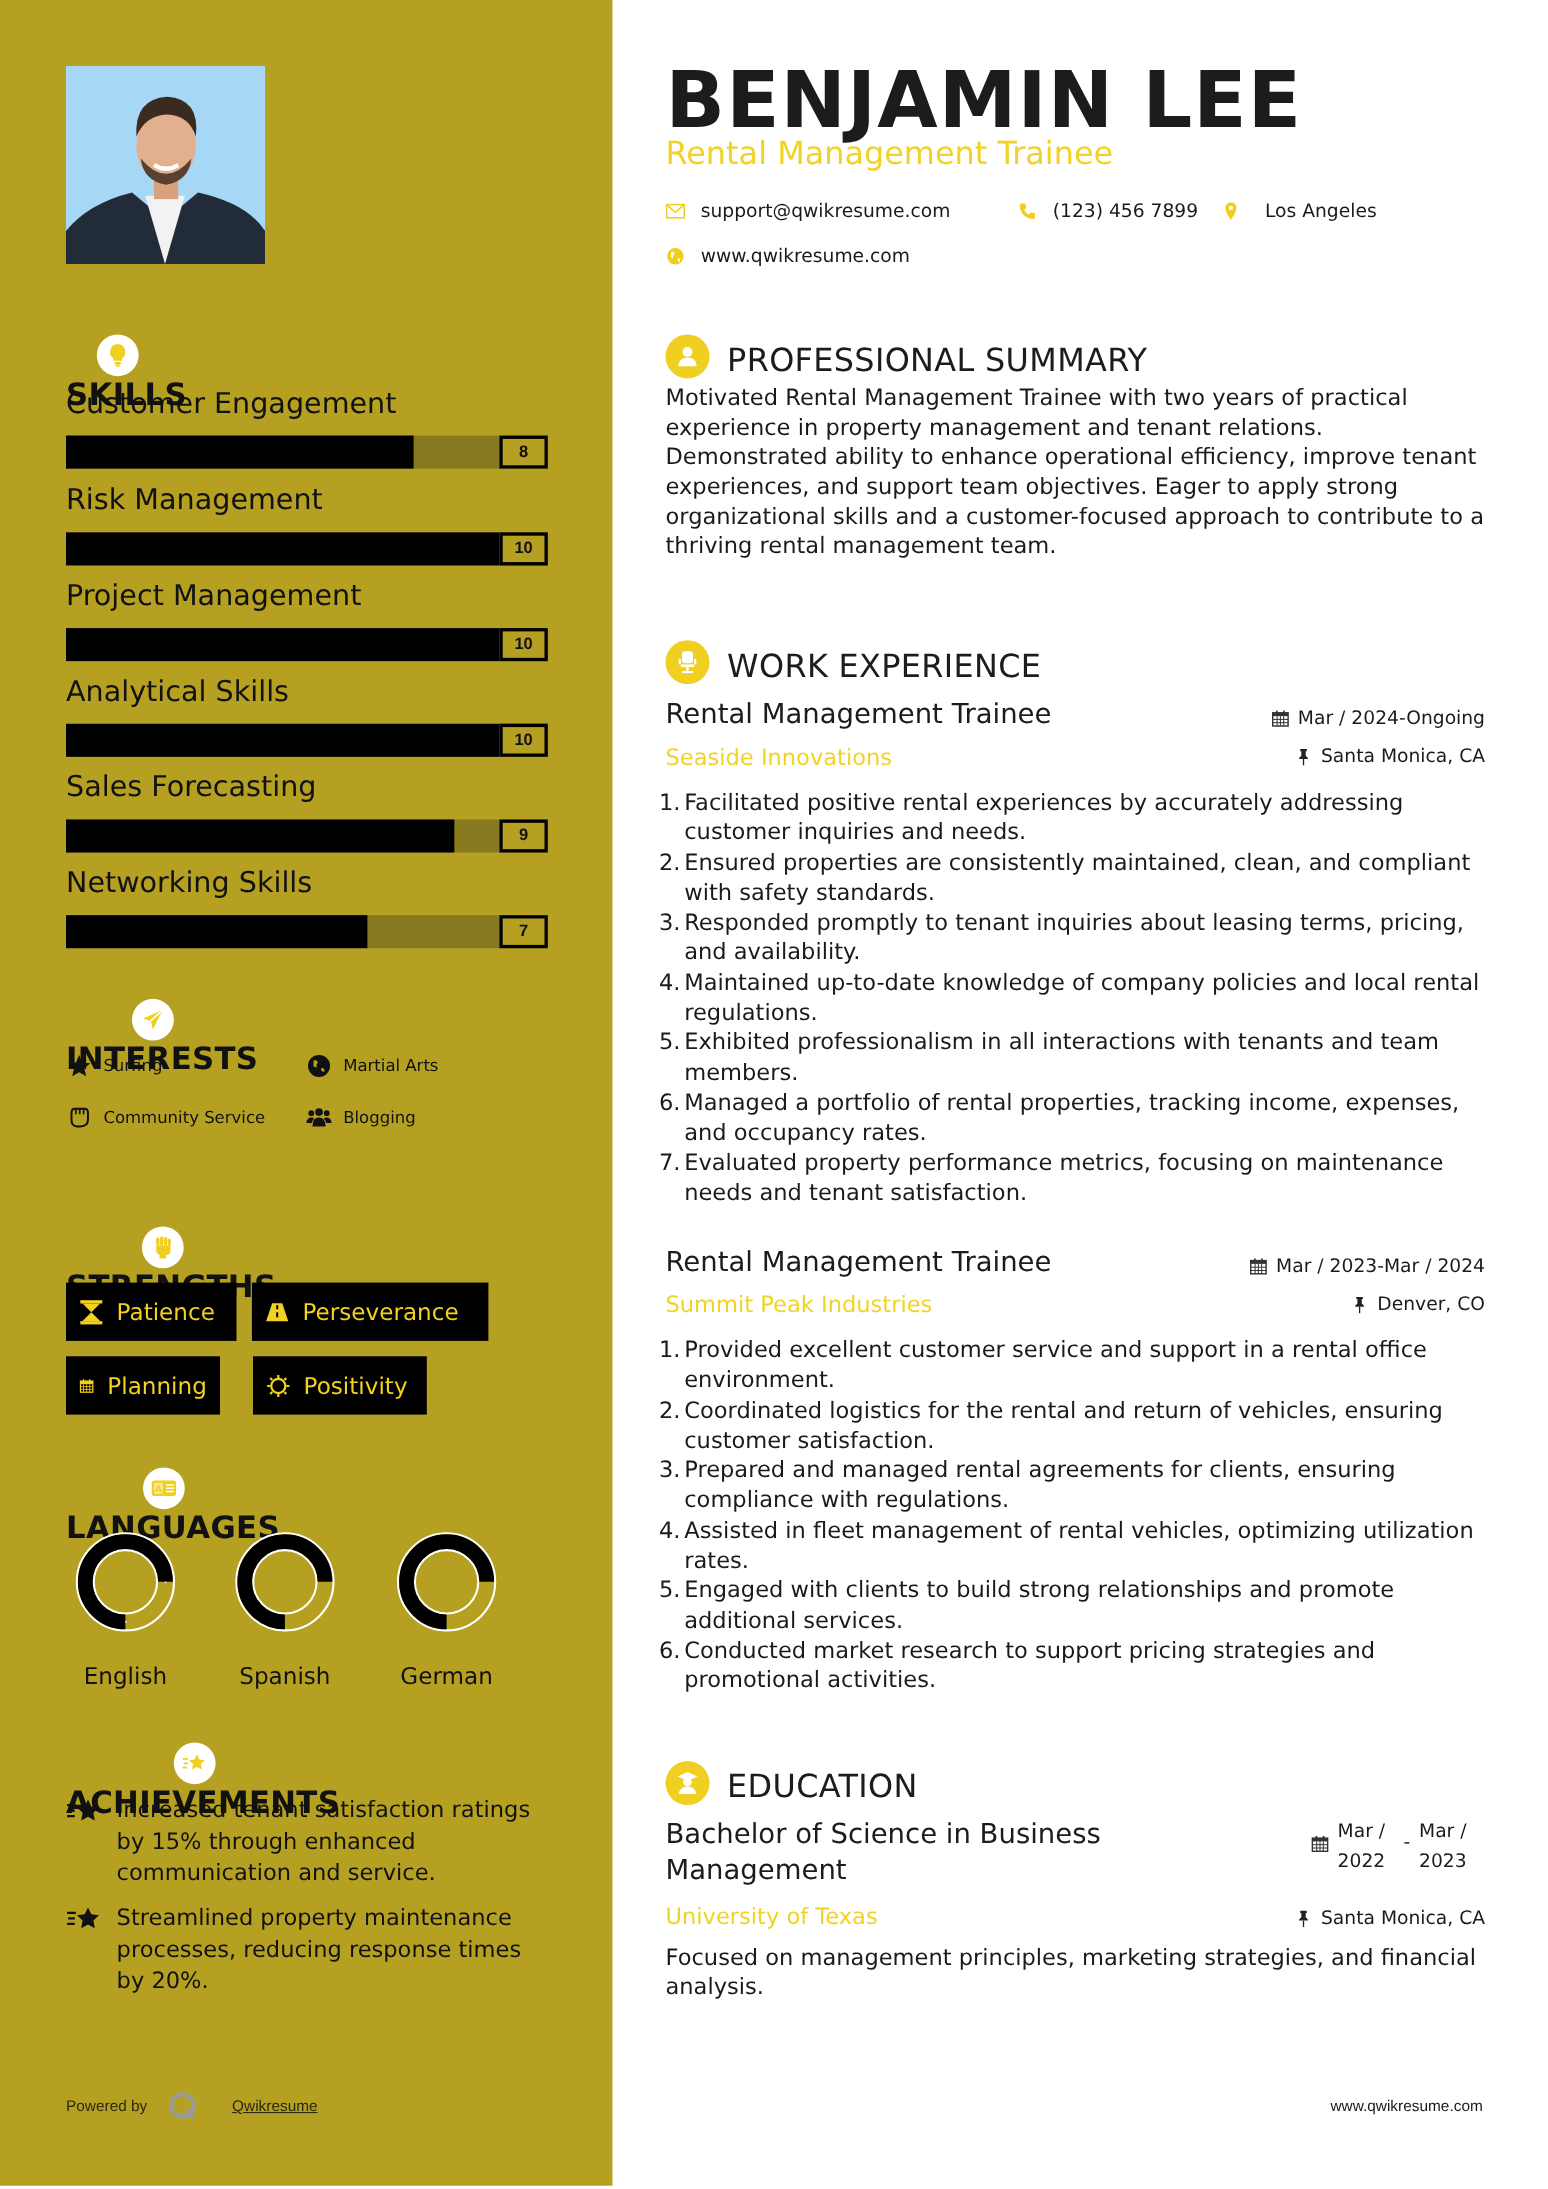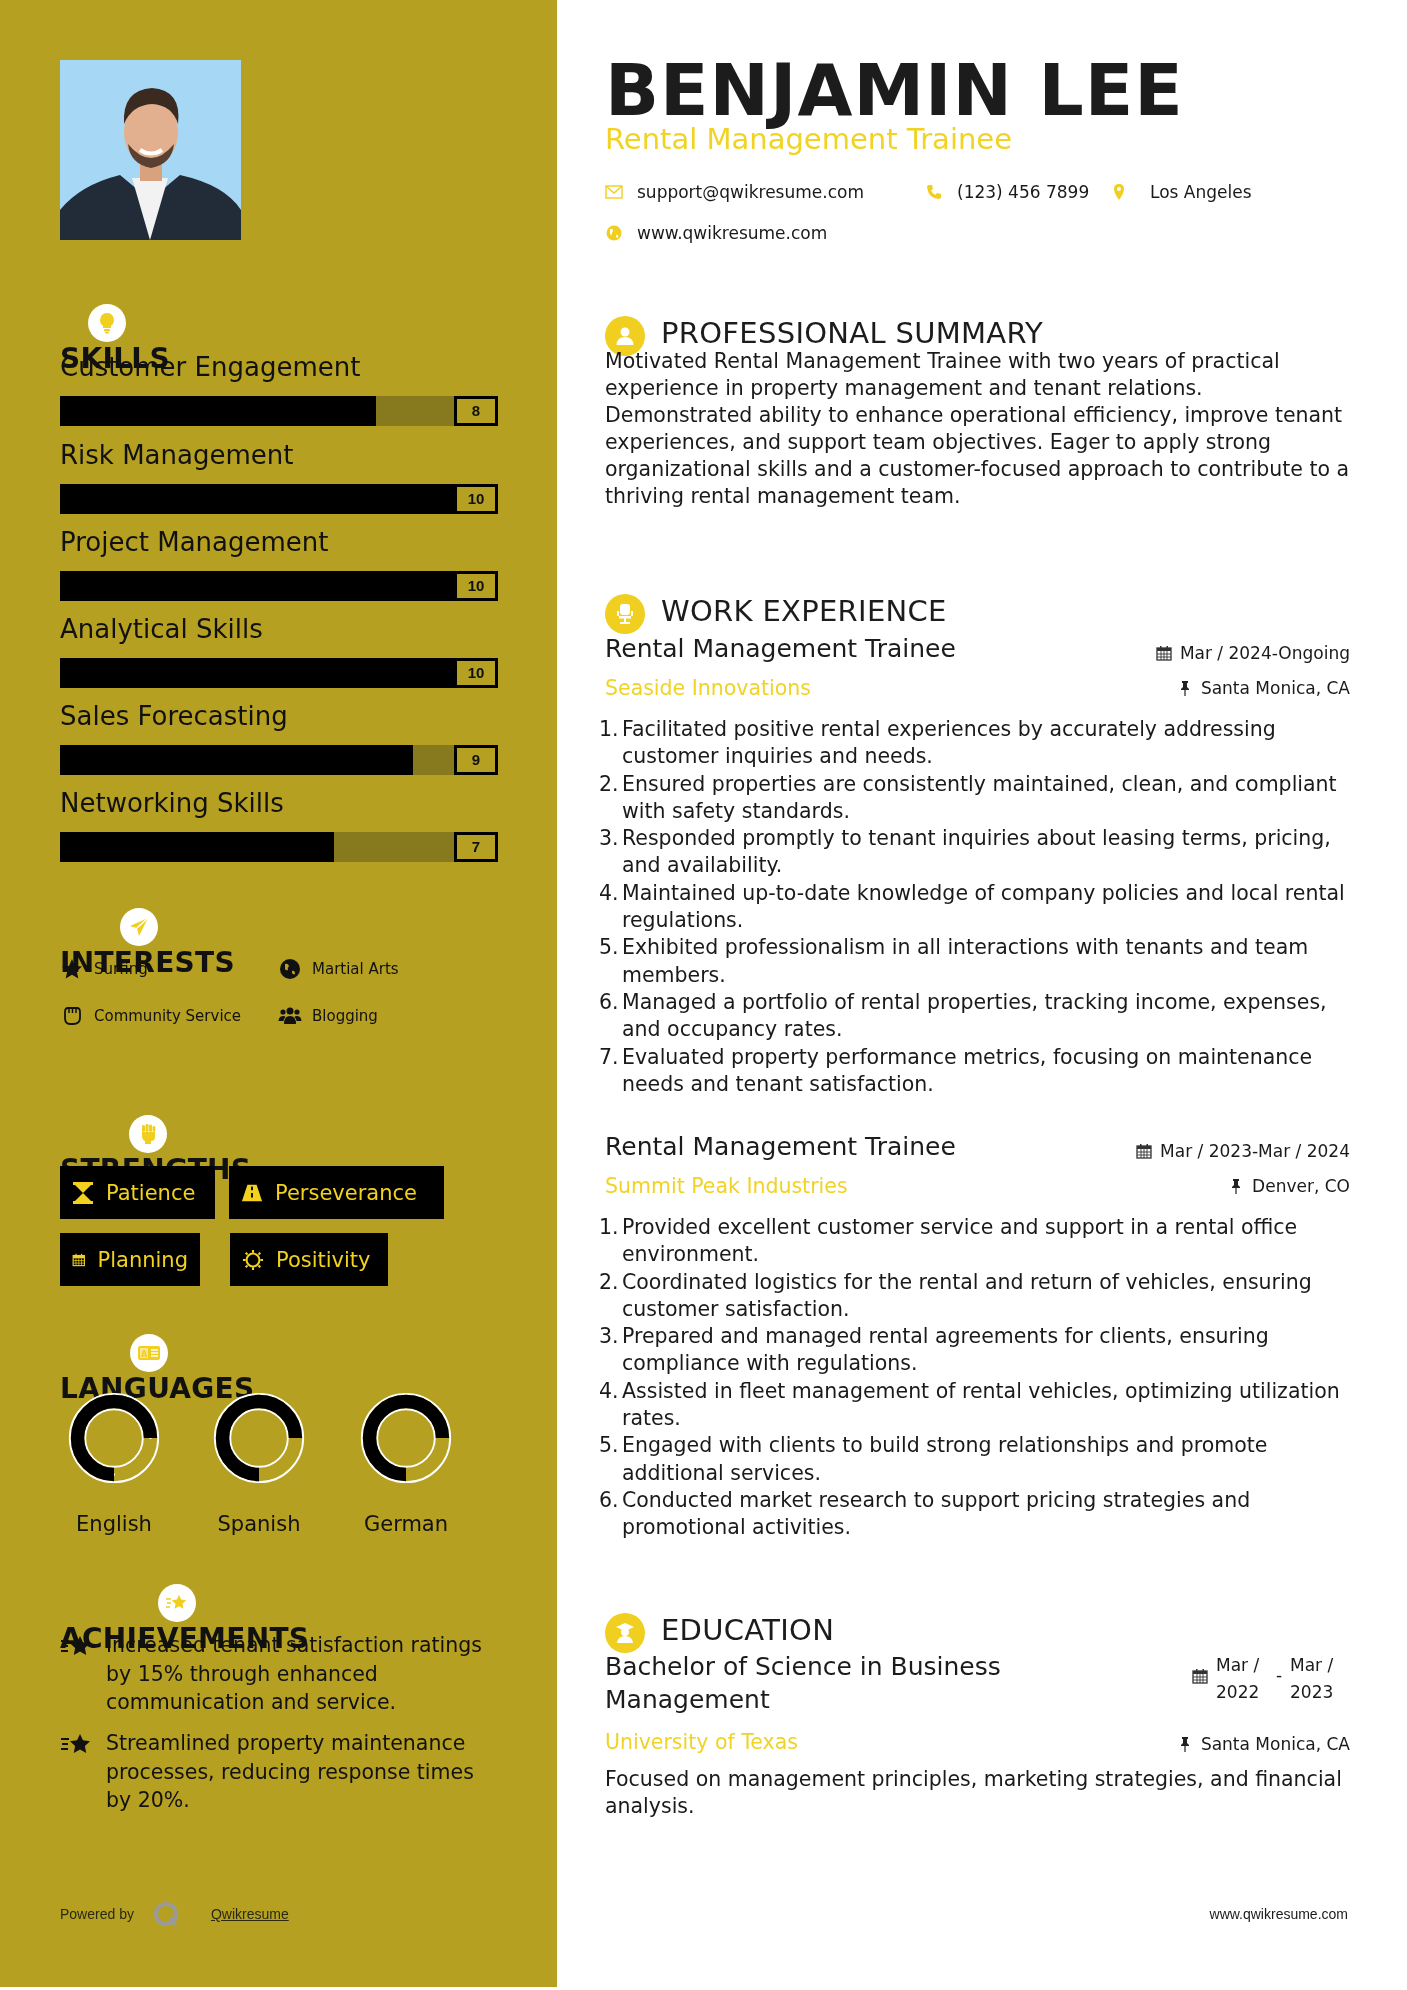--- a/index.html
+++ b/index.html
@@ -48,21 +48,21 @@
   .powered { position: absolute; left: 60px; top: 1900px; display: flex; align-items: center; font-family: "Liberation Sans", sans-serif; font-size: 14px; color: #2a2a10; }
   .powered .logo { width: 28px; height: 28px; margin: 0 20px 0 18px; }
   .powered a { color: #2a2a10; text-decoration: underline; margin-left: 11px; }
 
   
   .name { position: absolute; left: 48px; top: 58px; font-family: "DejaVu Sans", sans-serif; font-weight: bold; font-size: 71px; color: #1c1c1c; letter-spacing: 1px; line-height: 66px; }
   .title { position: absolute; left: 48px; top: 122px; font-family: "DejaVu Sans", sans-serif; font-size: 29px; color: #f0d324; }
   .contact { position: absolute; display: flex; align-items: center; font-family: "DejaVu Sans", sans-serif; font-size: 17px; color: #1a1a1a; }
   .contact svg { width: 18px; height: 18px; margin-right: 14px; }
 
-  .m-head { position: absolute; left: 48px; display: flex; align-items: flex-start; margin-top: 12px; }
+  .m-head { position: absolute; left: 48px; display: flex; align-items: flex-end; }
   .m-head .ic { width: 40px; height: 40px; border-radius: 50%; background: #f0cf20; display: flex; align-items: center; justify-content: center; margin-right: 16px; }
   .m-head .ic svg { width: 24px; height: 24px; }
   .m-head .tt { font-family: "DejaVu Sans", sans-serif; font-size: 29px; color: #1c1c1c; letter-spacing: 0.3px; }
 
   .summary { position: absolute; left: 48px; top: 348px; width: 750px; font-family: "DejaVu Sans", sans-serif; font-size: 20.5px; line-height: 27px; color: #1a1a1a; }
 
   .job-title { position: absolute; left: 48px; font-family: "DejaVu Sans", sans-serif; font-size: 25px; color: #1c1c1c; line-height: 33px; }
   .company { position: absolute; left: 48px; font-family: "DejaVu Sans", sans-serif; font-size: 20.5px; color: #f0d324; }
   .meta { position: absolute; right: 57px; display: flex; align-items: center; font-family: "DejaVu Sans", sans-serif; font-size: 17px; color: #1a1a1a; justify-content: center; }
   .meta svg { width: 16px; height: 16px; margin-right: 8px; }

